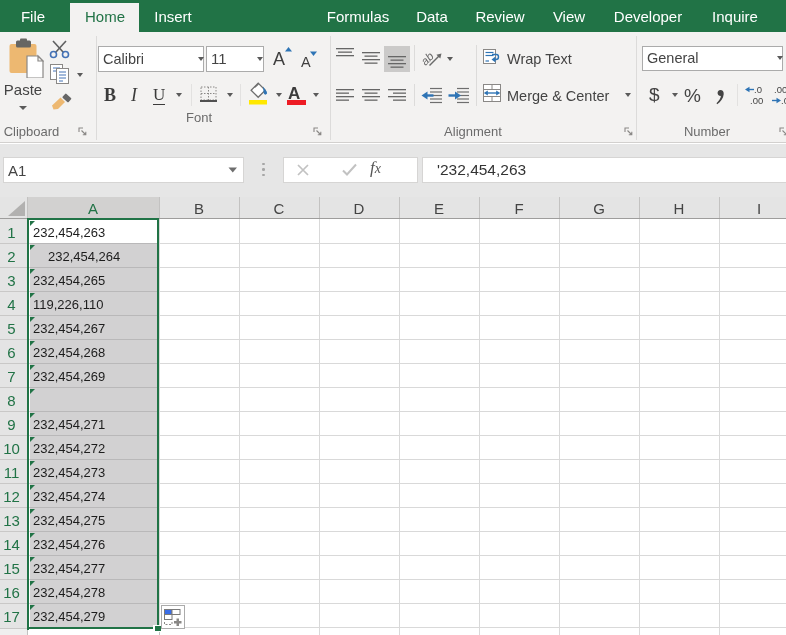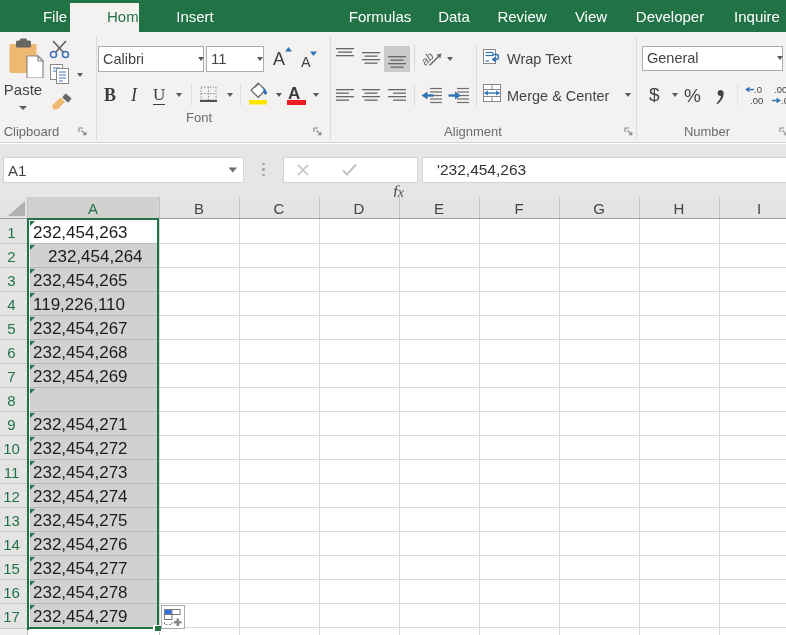--- a/index.html
+++ b/index.html
@@ -1,20 +1,20 @@
 <!DOCTYPE html>
 <html><head><meta charset="utf-8">
 <style>
 *{margin:0;padding:0;box-sizing:border-box;}
 html,body{width:786px;height:635px;overflow:hidden;background:#fff;
  font-family:"Liberation Sans",sans-serif;-webkit-font-smoothing:antialiased;}
 .a{position:absolute;}
 #app{position:relative;width:786px;height:635px;background:#fff;overflow:hidden;}
-.tab{color:#fff;font-size:15px;line-height:33.5px;transform:translateX(-50%);white-space:nowrap;margin-left:22px;}
-.ct{font-size:17px;color:#1d1d1d;line-height:24px;white-space:nowrap;}
+.tab{color:#fff;font-size:15px;line-height:33.5px;transform:translateX(-50%);white-space:nowrap;}
+.ct{font-size:13px;color:#1d1d1d;line-height:24px;white-space:nowrap;}
 .rn{font-size:15px;color:#217346;line-height:24px;text-align:center;width:23px;left:0;}
 .tri{width:0;height:0;border-top:5.5px solid #217346;border-right:5.5px solid transparent;}
 .chl{font-size:15px;color:#444;line-height:24px;transform:translateX(-50%);}
 </style></head><body>
 <div id="app">
 <div class="a" style="left:0px;top:0px;width:786px;height:32px;background:#217346;"></div>
 <div class="a" style="left:70px;top:3px;width:69px;height:29px;background:#f3f2f1;"></div>
 <div class="a tab" style="left:33px;top:0px;">File</div>
 <div class="a tab" style="left:173px;top:0px;">Insert</div>
 <div class="a tab" style="left:358px;top:0px;">Formulas</div>
@@ -234,21 +234,21 @@
 <div class="a" style="left:262px;top:162.5px;width:2.5px;height:2.5px;background:#a6a6a6;border-radius:50%;"></div>
 <div class="a" style="left:262px;top:168px;width:2.5px;height:2.5px;background:#a6a6a6;border-radius:50%;"></div>
 <div class="a" style="left:262px;top:173.5px;width:2.5px;height:2.5px;background:#a6a6a6;border-radius:50%;"></div>
 <div class="a" style="left:282.5px;top:157px;width:135.5px;height:25.5px;background:#fff;border:1px solid #d6d5d4;"></div>
 <svg class="a" style="left:297px;top:164px" width="12" height="12" viewBox="0 0 12 12">
       <path d="M1,1 L11,11 M11,1 L1,11" stroke="#c2c2c2" stroke-width="1.7"></path>
     </svg>
 <svg class="a" style="left:342px;top:163px" width="15" height="13" viewBox="0 0 15 13">
       <path d="M1,7.5 L5,11.5 L14,1.5" fill="none" stroke="#c2c2c2" stroke-width="2"></path>
     </svg>
-<div class="a" style="left:393px;top:158px;font-family:'Liberation Serif',serif;font-style:italic;font-size:17px;color:#555;margin-top:24px;">f<span style="font-size:14px">x</span></div>
+<div class="a" style="left:370px;top:158px;font-family:'Liberation Serif',serif;font-style:italic;font-size:17px;color:#555;">f<span style="font-size:14px">x</span></div>
 <div class="a" style="left:421.5px;top:157px;width:365px;height:25.5px;background:#fff;border:1px solid #d6d5d4;border-right:none;"></div>
 <div class="a" style="left:437px;top:160.5px;font-size:15.5px;color:#333;white-space:nowrap;">'232,454,263</div>
 <div class="a" style="left:0px;top:197px;width:27px;height:21px;background:#e4e4e4;"></div>
 <svg class="a" style="left:7px;top:201px" width="19" height="16" viewBox="0 0 19 16">
       <polygon points="18,0 18,15 1,15" fill="#b2b1b0"></polygon>
     </svg>
 <div class="a" style="left:27px;top:197px;width:1px;height:21px;background:#c3c2c1;"></div>
 <div class="a" style="left:28px;top:197px;width:758px;height:21px;background:#e4e4e4;"></div>
 <div class="a" style="left:28px;top:197px;width:131px;height:21px;background:#d2d1d0;"></div>
 <div class="a chl" style="left:93px;top:197px;color:#217346;">A</div>

